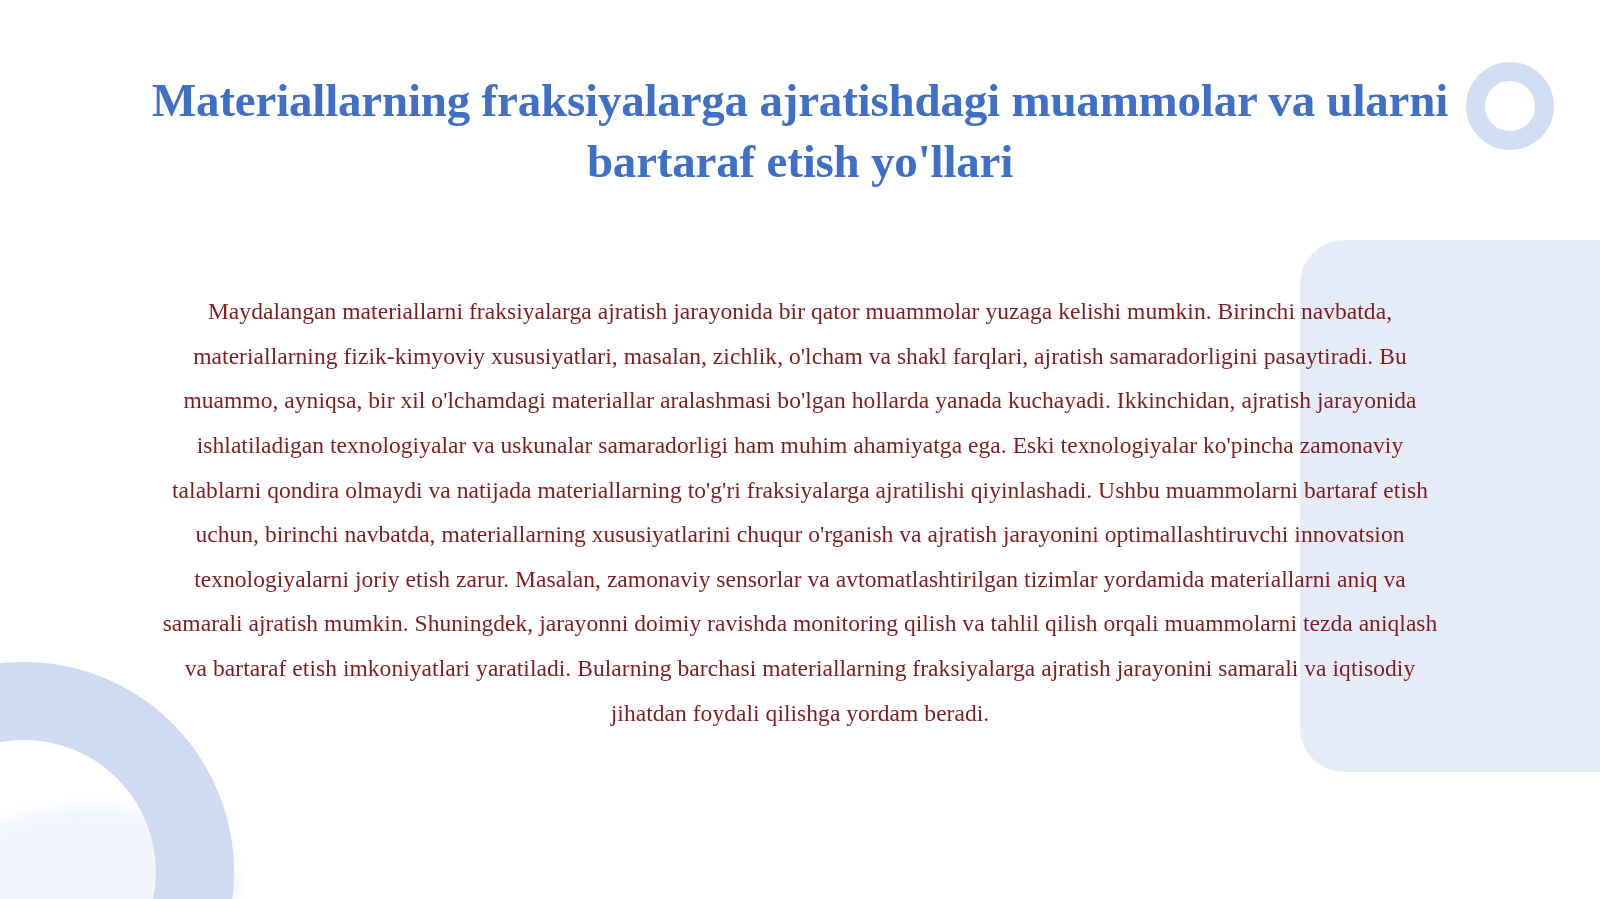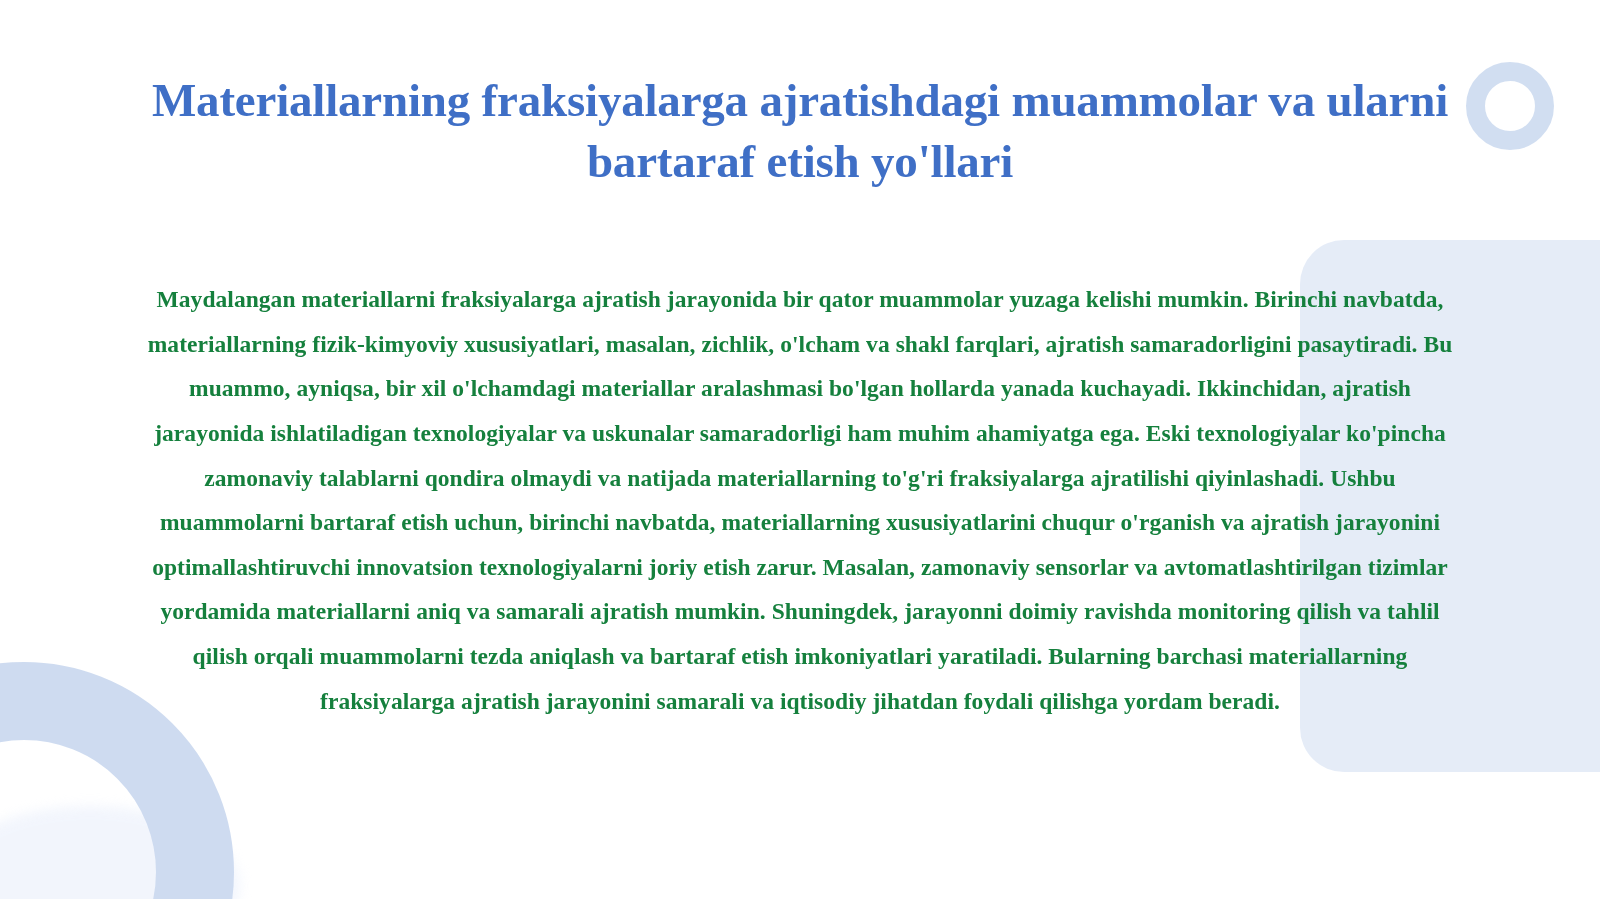--- a/index.html
+++ b/index.html
@@ -108,26 +108,26 @@
 
   .body-block {
     position: absolute;
     left: 140px;
     top: 277px;
     width: 1320px;
     text-align: center;
   }
 
   .body-text {
-    margin: 0;
+    margin: 12px;
     font-family: "Liberation Serif", "DejaVu Serif", serif;
-    font-weight: bold;
+    font-weight: normal;
     font-size: 23.5px;
     line-height: 1.90;
-    color: #15803d;
+    color: #7f1d1d;
     text-align: center;
     letter-spacing: 0.05px;
   }
 </style>
 </head>
 <body>
 
 <div id="slide">
 
   <div class="deco deco-panel-right"></div>

